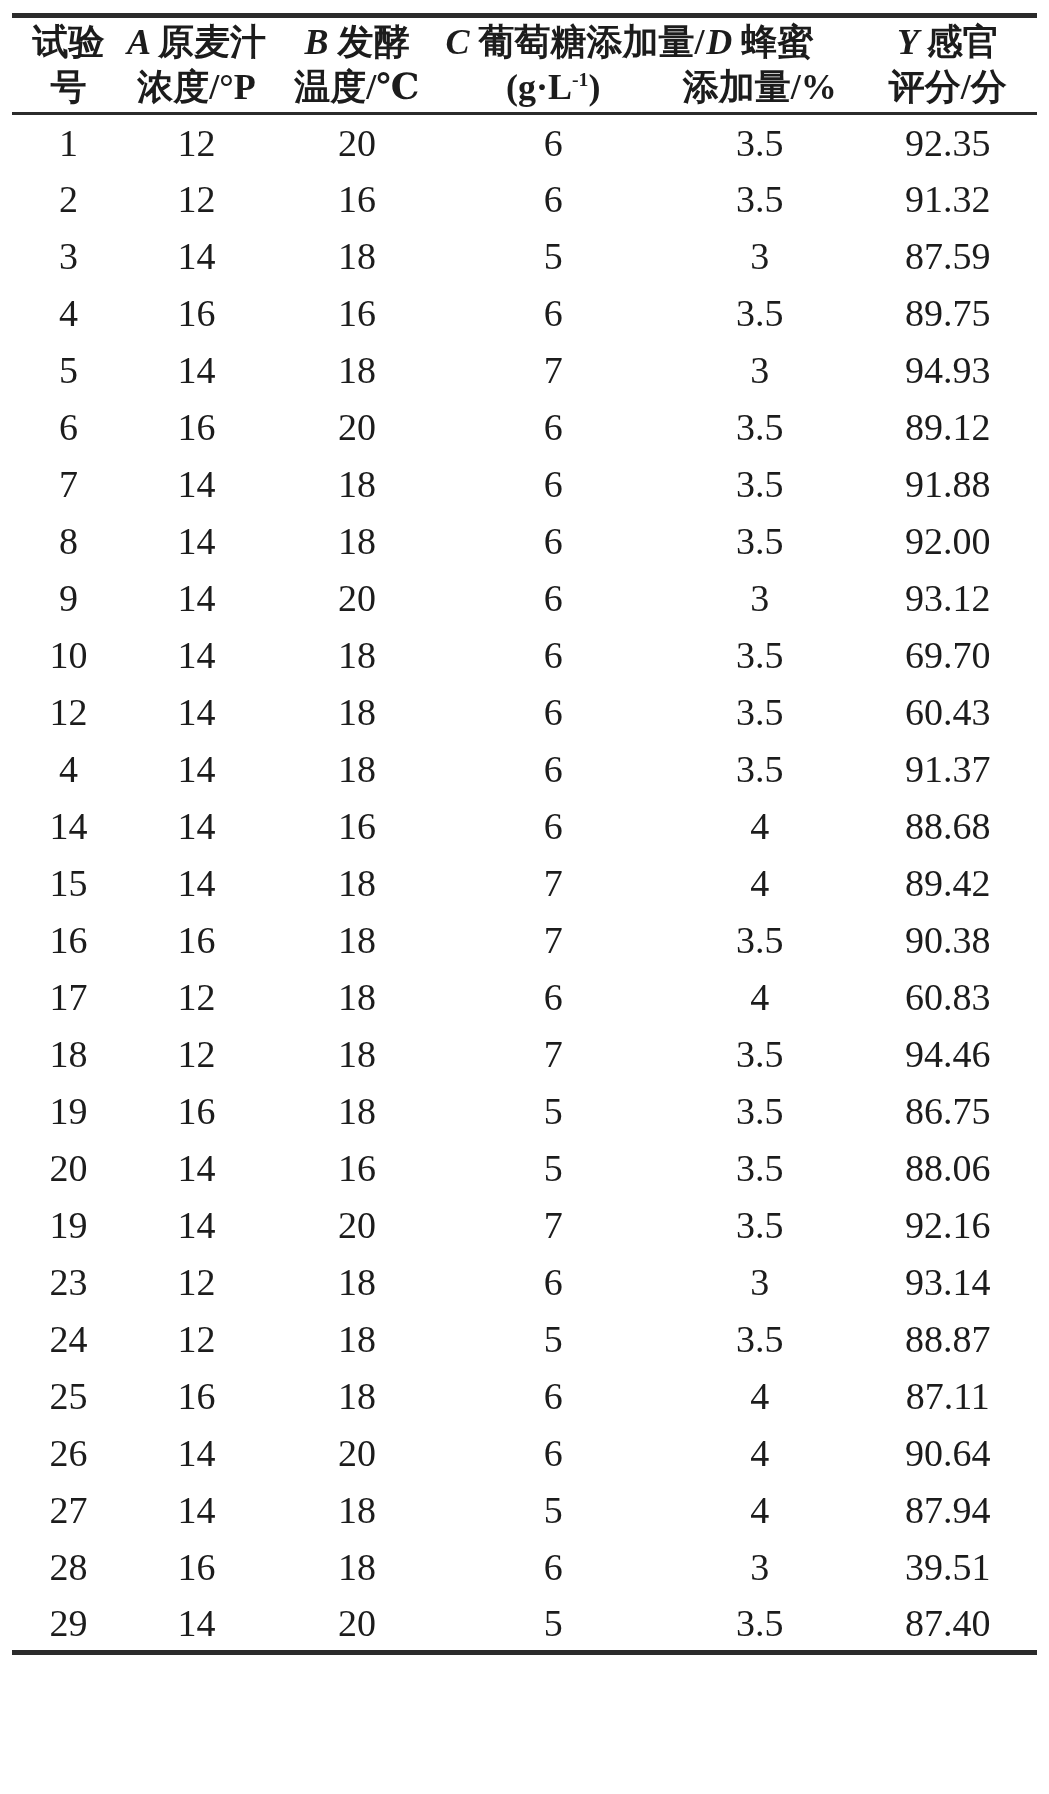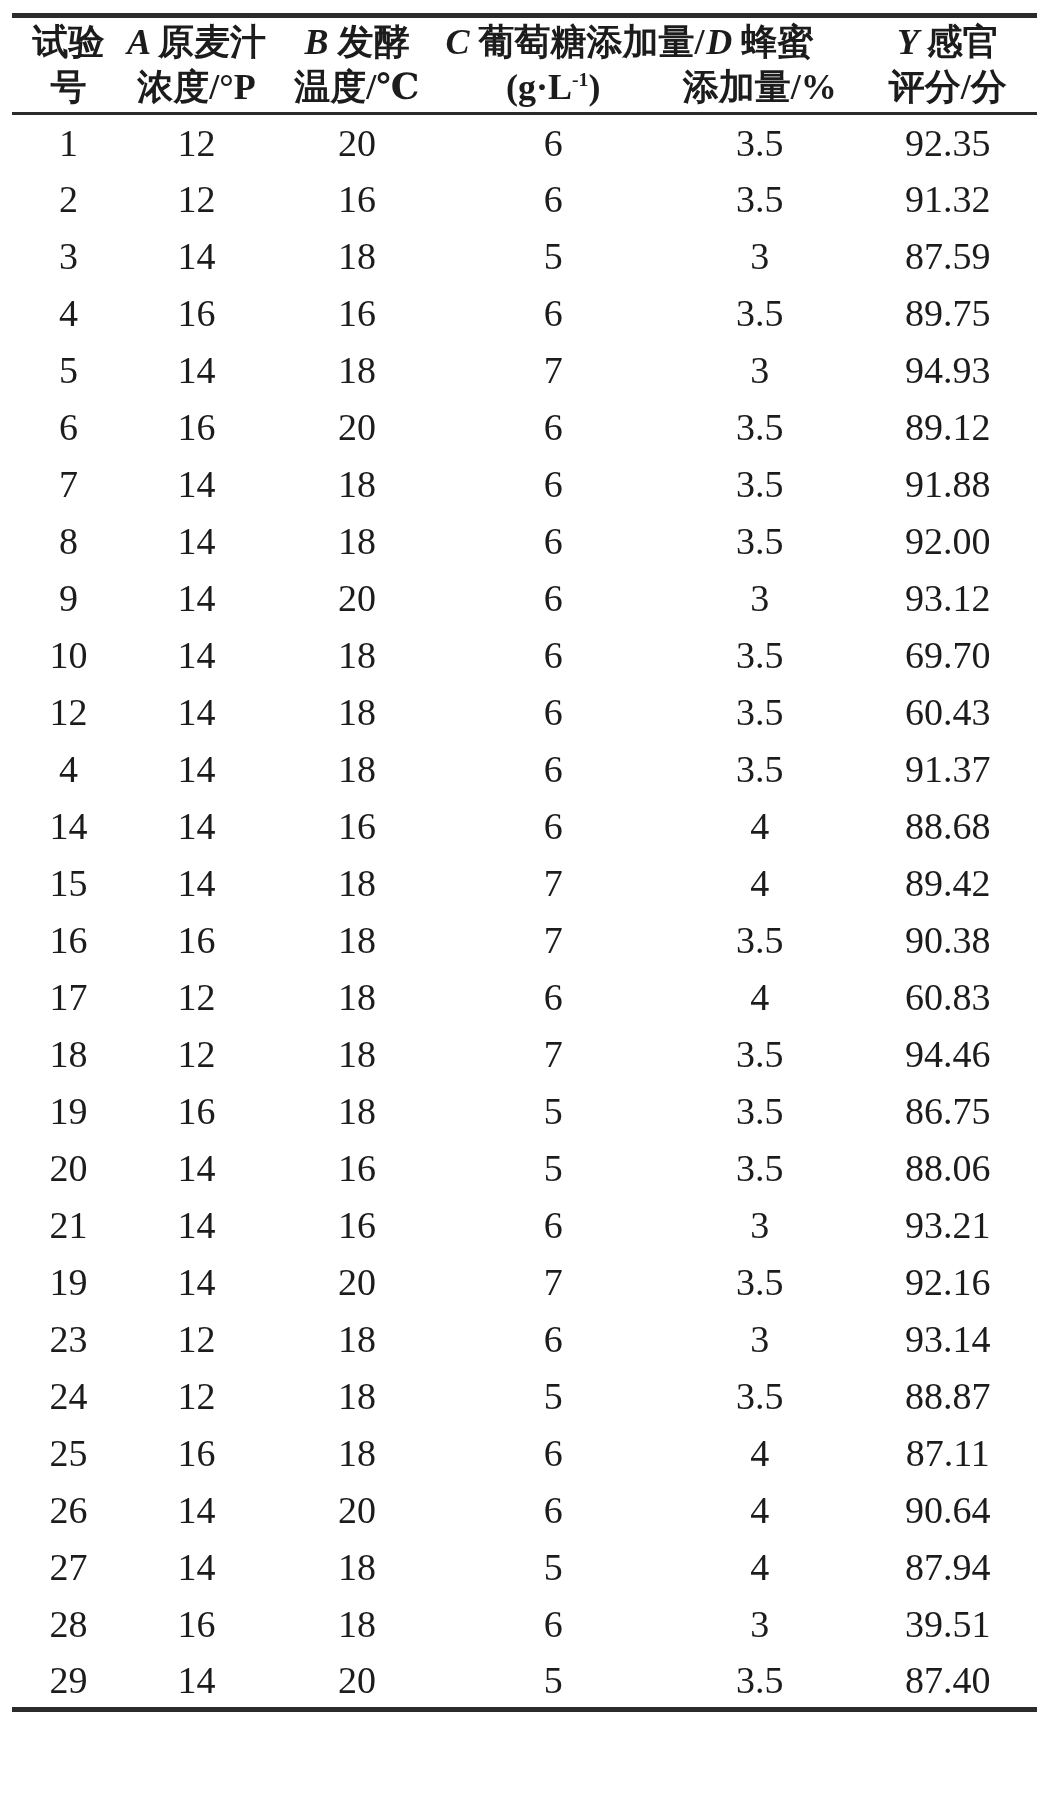--- a/index.html
+++ b/index.html
@@ -247,28 +247,20 @@
         </tr>
         <tr>
           <td>20</td>
           <td>14</td>
           <td>16</td>
           <td>5</td>
           <td>3.5</td>
           <td>88.06</td>
         </tr>
         <tr>
-          <td>21</td>
-          <td>14</td>
-          <td>16</td>
-          <td>6</td>
-          <td>3</td>
-          <td>93.21</td>
-        </tr>
-        <tr>
           <td>19</td>
           <td>14</td>
           <td>20</td>
           <td>7</td>
           <td>3.5</td>
           <td>92.16</td>
         </tr>
         <tr>
           <td>23</td>
           <td>12</td>

